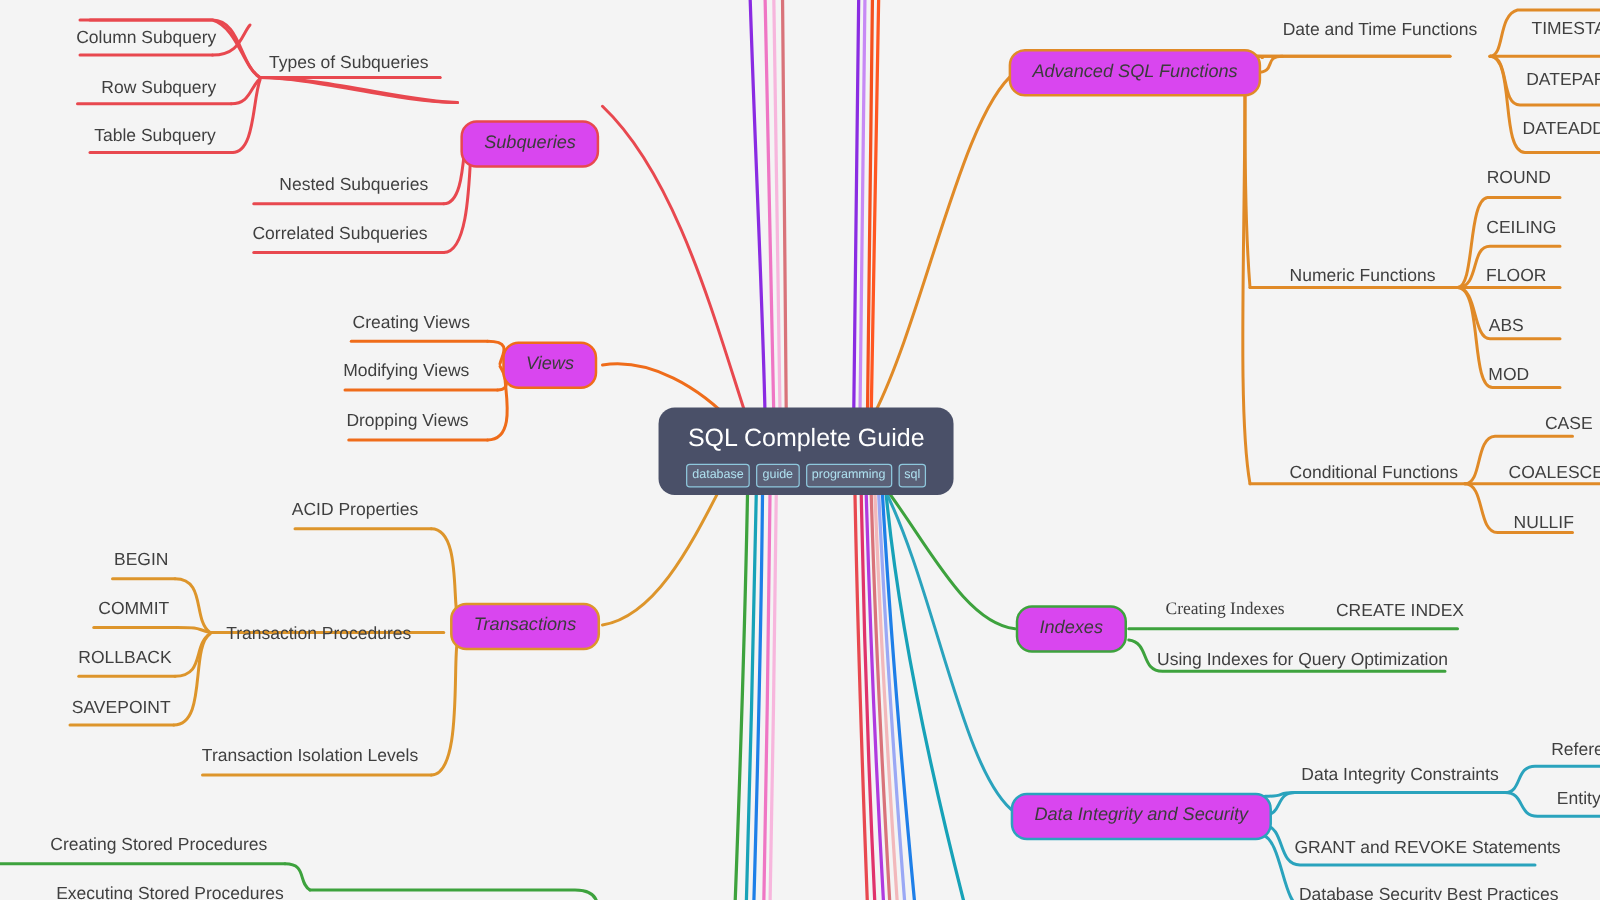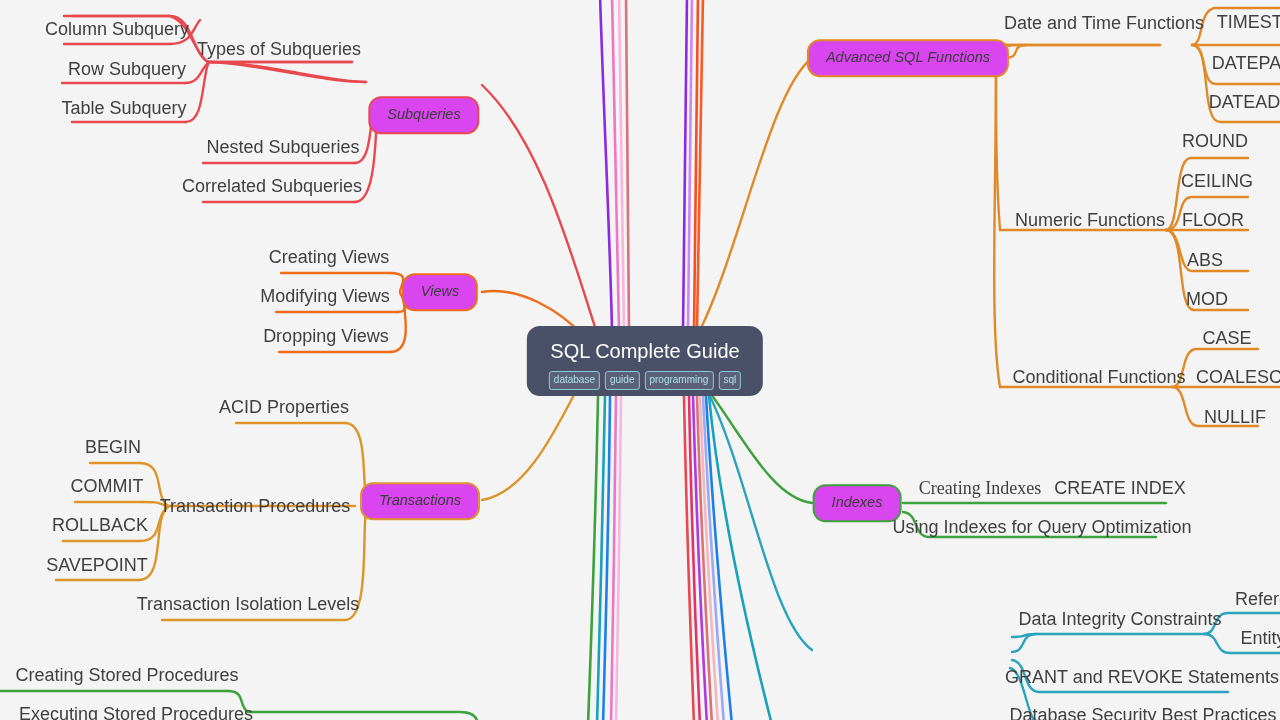--- a/index.html
+++ b/index.html
@@ -41,21 +41,21 @@
     padding: 9px 17px 10px 17px;
     transform: translate(-50%, -50%);
     font-style: italic;
   }
   
   .leaf {
     background: transparent;
     padding: 0;
     transform: translate(-50%, -50%);
     color: #3f3f3f;
-    font-size: 18px;
+    font-size: 14px;
   }
   
   #root-node {
     position: absolute;
     transform: translate(-50%, -50%);
     background: #4a5068;
     border-radius: 13px;
     padding: 14px 22px 6px 22px;
     text-align: center;
     box-sizing: border-box;
@@ -293,30 +293,31 @@
   <div class="node leaf" style="left:1251px; top:102px;">DATEADD</div>
 
   <div class="node leaf" style="left:1090px; top:220px;">Numeric Functions</div>
   <div class="node leaf" style="left:1215px; top:141px;">ROUND</div>
   <div class="node leaf" style="left:1217px; top:181px;">CEILING</div>
   <div class="node leaf" style="left:1213px; top:220px;">FLOOR</div>
   <div class="node leaf" style="left:1205px; top:260px;">ABS</div>
   <div class="node leaf" style="left:1207px; top:299px;">MOD</div>
 
   <div class="node leaf" style="left:1099px; top:377px;">Conditional Functions</div>
-  <div class="node leaf" style="left:1227px; top:338px;">CASE</div>
+  <div class="node leaf" style="left:1255px; top:338px;">CASE</div>
   <div class="node leaf" style="left:1245px; top:377px;">COALESCE</div>
   <div class="node leaf" style="left:1235px; top:417px;">NULLIF</div>
 
   <div class="node pill" style="left:857px; top:503px; border-color:#3da23d;">Indexes</div>
 
   <div class="node leaf" style="left:980px; top:488px;font-family:Liberation Serif, serif;">Creating Indexes</div>
   <div class="node leaf" style="left:1120px; top:488px;">CREATE INDEX</div>
   <div class="node leaf" style="left:1042px; top:527px;">Using Indexes for Query Optimization</div>
 
+  <div class="node pill" style="left:913px; top:653px; border-color:#2aa3bd;">Data Integrity and Security</div>
 
   <div class="node leaf" style="left:1120px; top:619px;">Data Integrity Constraints</div>
   <div class="node leaf" style="left:1262px; top:599px;">Refere</div>
   <div class="node leaf" style="left:1263px; top:638px;">Entity</div>
   <div class="node leaf" style="left:1142px; top:677px;">GRANT and REVOKE Statements</div>
   <div class="node leaf" style="left:1143px; top:715px;">Database Security Best Practices</div>
 
 </div>
 
 </body></html>

